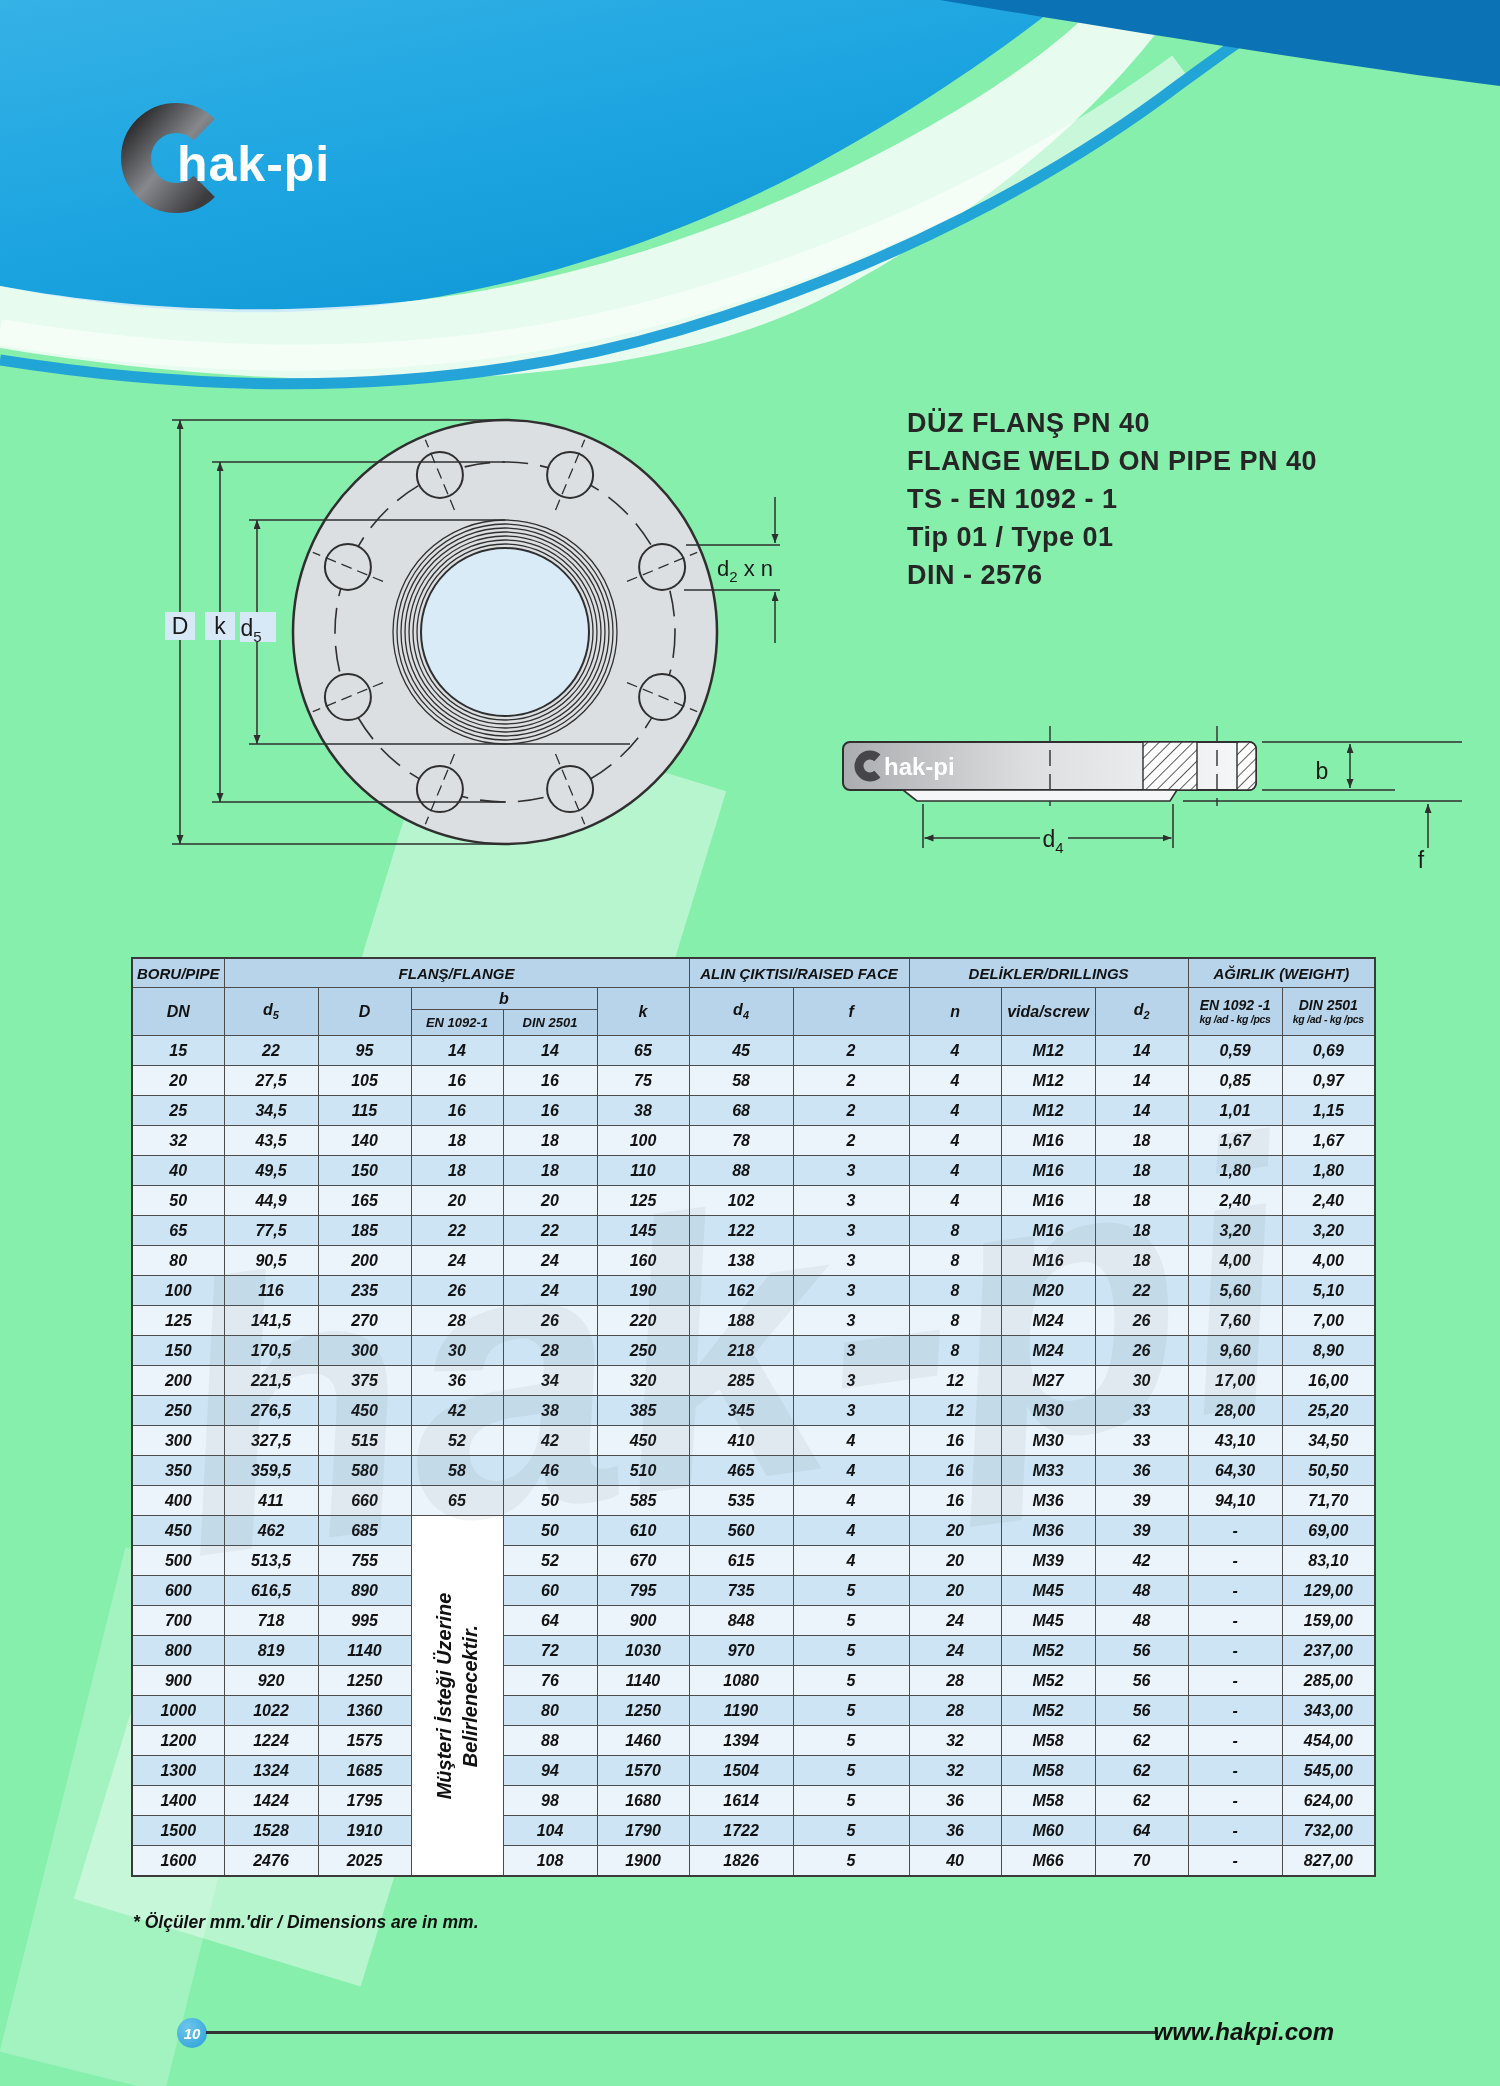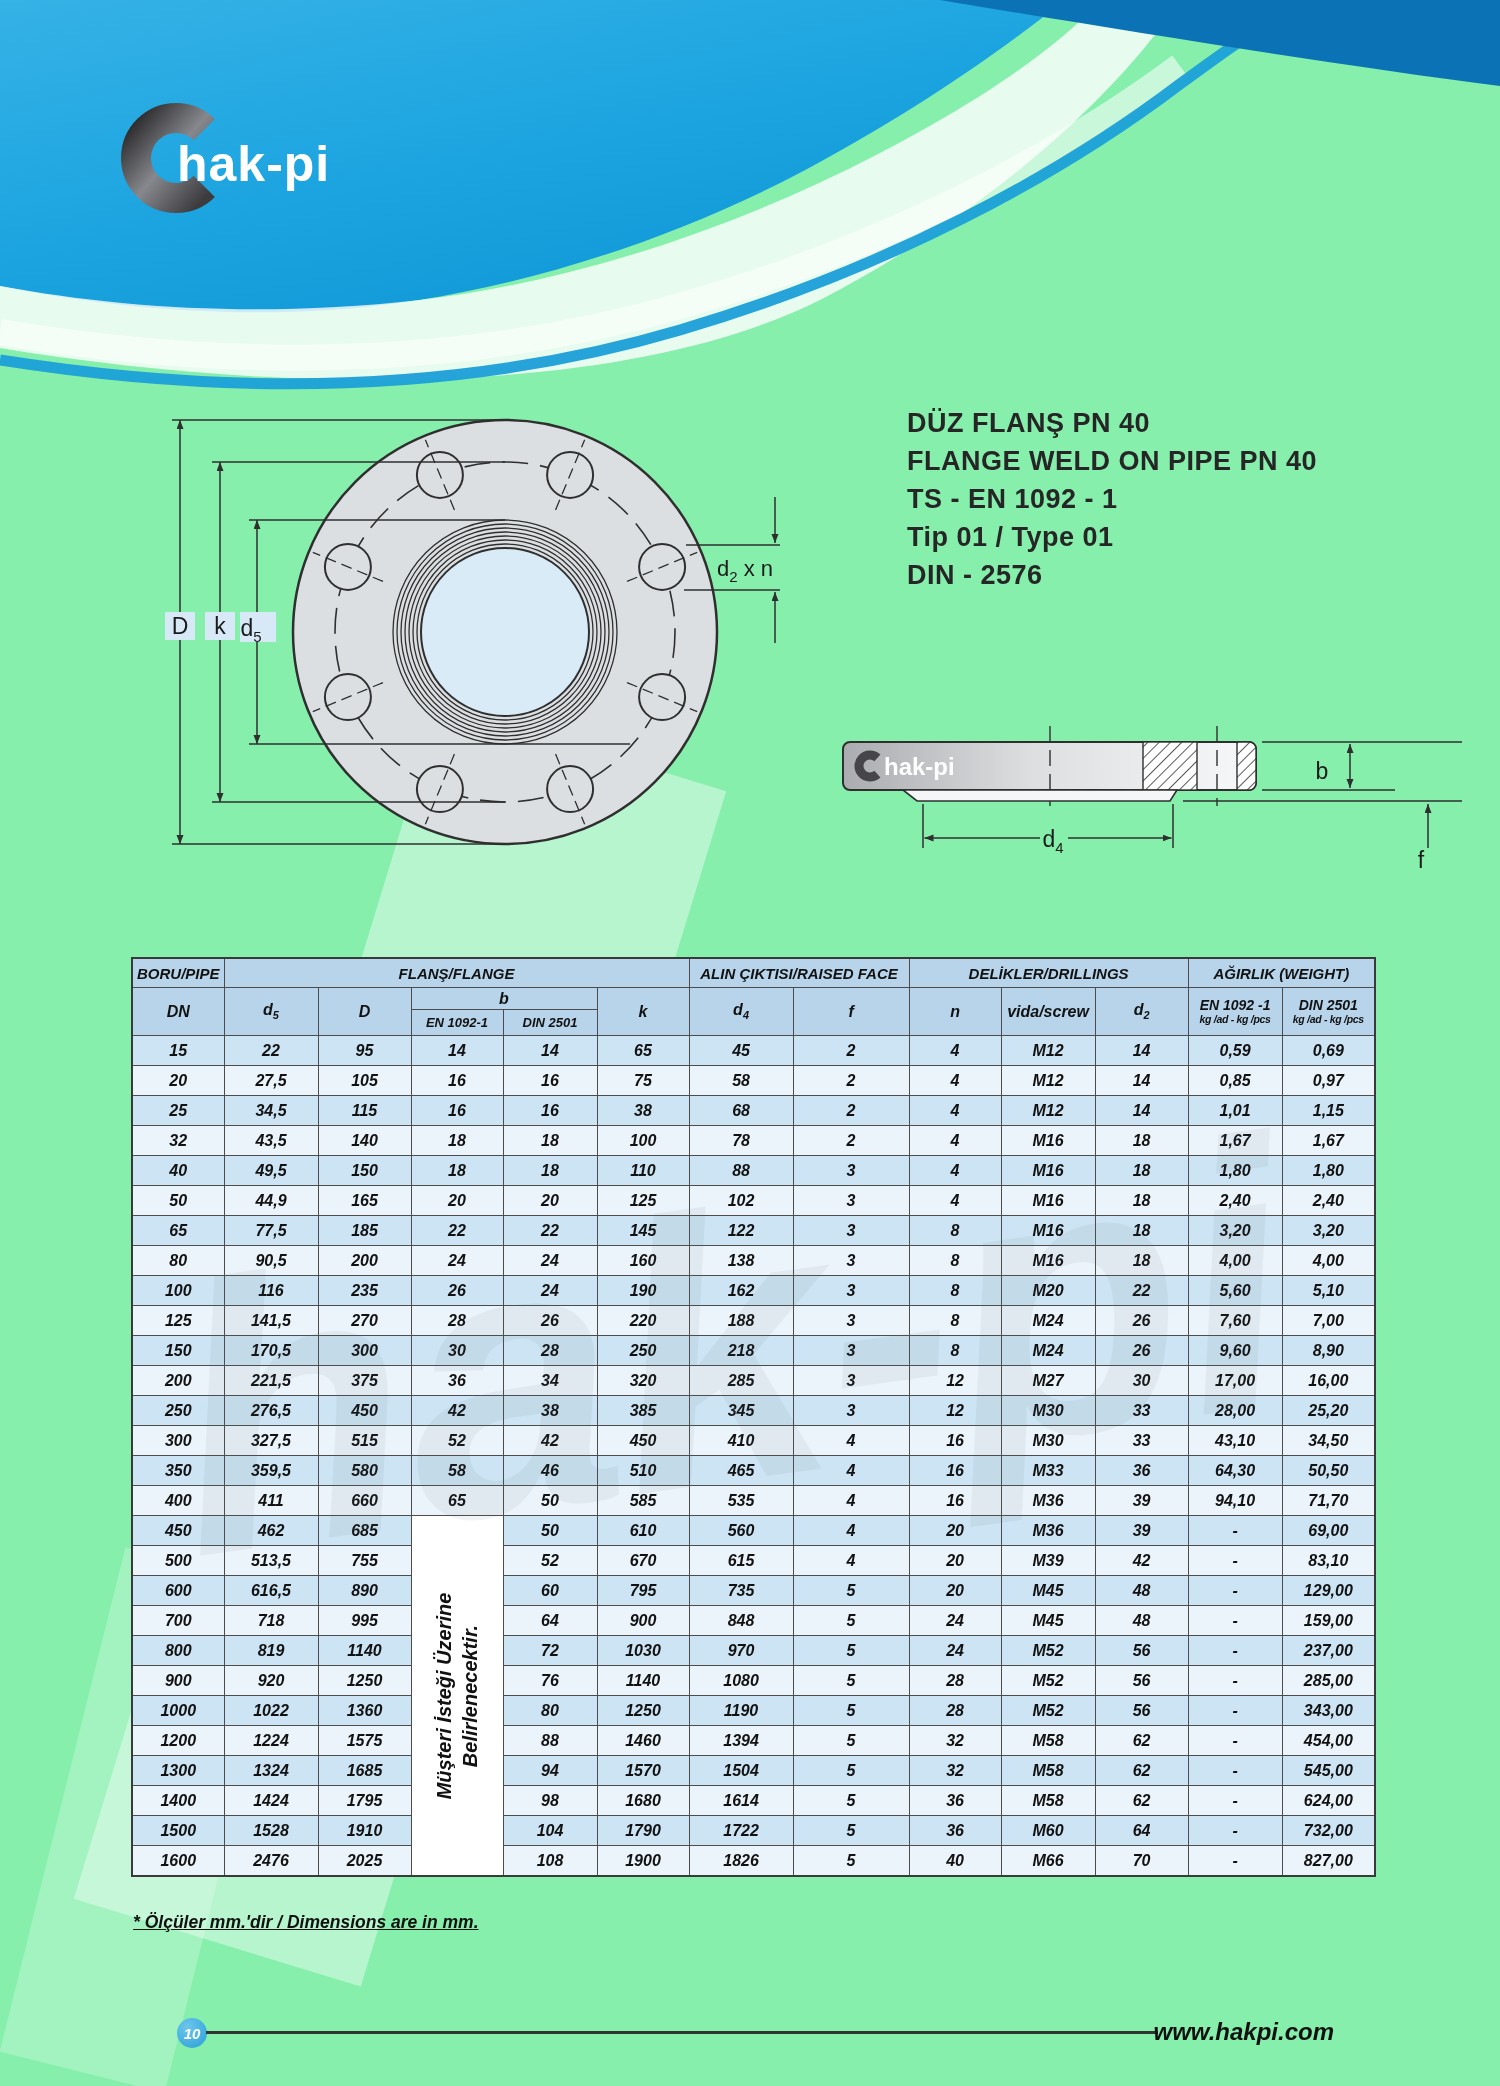--- a/index.html
+++ b/index.html
@@ -31,21 +31,21 @@
   sub{font-size:68%;}
   tbody td{height:29px;font-size:16px;font-weight:bold;font-style:italic;}
   tbody tr:nth-child(odd) td{background:#cde4f4;}
   tbody tr:nth-child(even) td{background:#ecf4fb;}
   td.note-cell{background:#ffffff !important;position:relative;}
   .note-wrap{position:absolute;left:0;top:0;width:100%;height:100%;display:flex;
         align-items:center;justify-content:center;}
   .note-text{transform:rotate(-90deg);white-space:nowrap;text-align:center;
         font-size:20px;font-weight:bold;font-style:italic;line-height:1.3;color:#111;}
   .footnote{position:absolute;left:133px;top:1912px;z-index:4;font-size:17.5px;
-        font-weight:bold;font-style:italic;color:#111;text-decoration:underline;}
+        font-weight:bold;font-style:italic;color:#111;}
   .page-badge{position:absolute;left:177px;top:2018px;width:30px;height:30px;border-radius:50%;
         background:radial-gradient(circle at 35% 30%,#6cc6ec,#2a9fd6);z-index:4;
         display:flex;align-items:center;justify-content:center;color:#fff;
         font-size:15px;font-weight:bold;font-style:italic;}
   .footer-line{position:absolute;left:206px;top:2031px;width:952px;height:3px;background:#333;z-index:4;}
   .website{position:absolute;right:166px;top:2018px;z-index:4;font-size:24px;
         font-style:italic;font-weight:600;color:#111;}
 </style>
 </head>
 <body>

